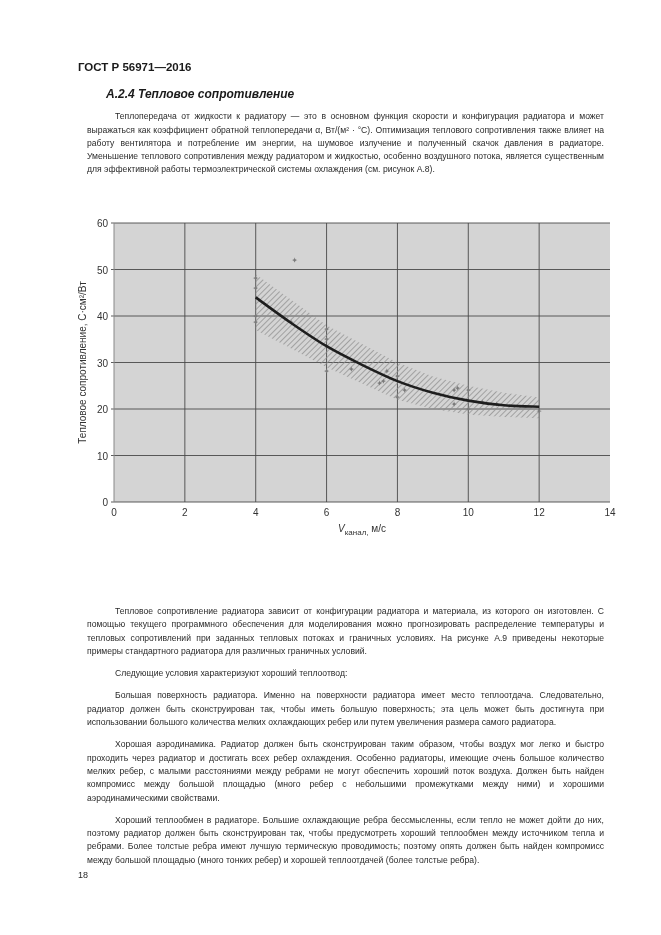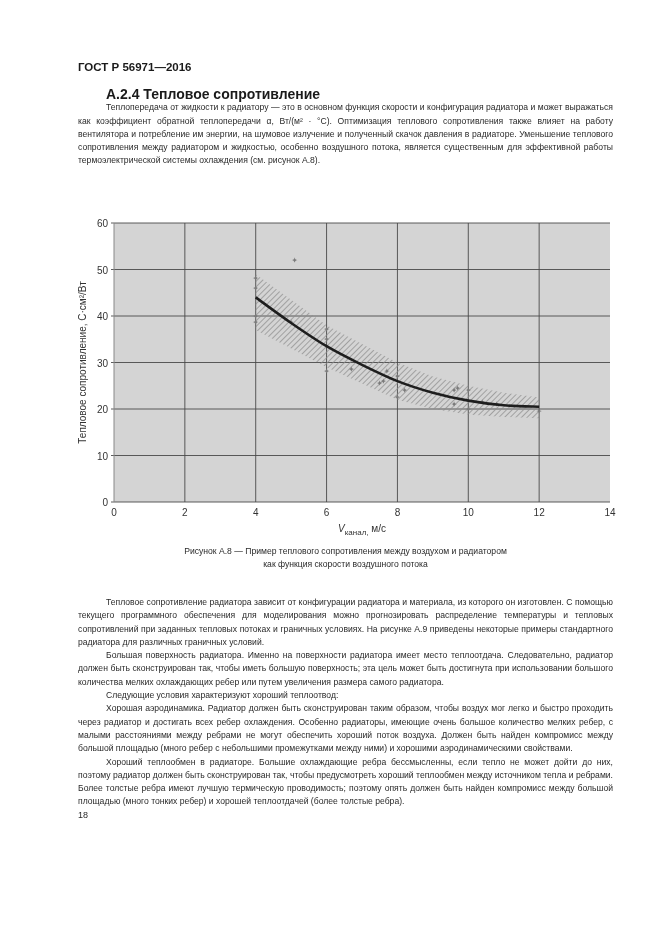--- a/index.html
+++ b/index.html
@@ -1,25 +1,25 @@
 <!DOCTYPE html>
 <html><head>
 <meta charset="utf-8">
 <style>
   html, body { margin: 0; padding: 0; background: #ffffff; }
   body { width: 661px; height: 935px; position: relative; overflow: hidden;
          font-family: "Liberation Sans", sans-serif; color: #2a2a2a; }
   .page { position: absolute; left: 0; top: 0; width: 577px; height: 935px; }
   .gost-header { position: absolute; left: 78px; top: 61px; font-weight: bold; font-size: 11.5px; color: #1a1a1a; }
   .block { position: absolute; left: 78px; width: 535px; font-size: 8.6px; line-height: 13.3px; text-align: justify; }
-  .h { font-weight: bold; color: #1a1a1a; padding-left: 28px; font-size: 14px; }
-  .p { text-indent: 28px; margin: 0; }
+  .h { font-weight: bold; color: #1a1a1a; padding-left: 28px; font-size: 12px; font-style: italic; }
+  .p { text-indent: 28px; margin: 9px; }
   .chart-wrap { position: absolute; left: 70px; top: 212px; width: 560px; height: 330px; }
   .caption { position: absolute; left: 78px; width: 535px; top: 545px; text-align: center; font-size: 8.6px; line-height: 13.3px; }
-  .page-num { position: absolute; left: 78px; top: 810px; font-size: 9px; }
+  .page-num { position: absolute; left: 78px; top: 870px; font-size: 9px; }
   svg text { font-family: "Liberation Sans", sans-serif; }
 </style>
 </head>
 <body>
 
 <div class="page">
 
   <div class="gost-header">ГОСТ Р 56971—2016</div>
 
   <div class="block" style="top:88px;">
@@ -88,27 +88,23 @@
         <text x="398.2857142857143" y="199.5" text-anchor="middle" font-size="8" fill="#7a7a7a">✦</text>
         <text x="412.45714285714286" y="192.525" text-anchor="middle" font-size="8" fill="#7a7a7a">✦</text>
         <text x="426.62857142857143" y="194.85000000000002" text-anchor="middle" font-size="8" fill="#7a7a7a">✦</text>
         <text x="469.1428571428571" y="201.825" text-anchor="middle" font-size="8" fill="#7a7a7a">✦</text>
         <path d="M185.7142857142857,85.4 C191.6190476190476,89.66250000000001 209.33333333333331,102.83749999999999 221.14285714285714,110.975 C232.95238095238096,119.1125 244.76190476190476,127.24999999999999 256.57142857142856,134.225 C268.38095238095235,141.2 280.1904761904762,147.01250000000002 292,152.82500000000002 C303.8095238095238,158.63750000000002 315.6190476190476,164.45 327.4285714285714,169.1 C339.2380952380952,173.75 351.0476190476191,177.47 362.8571428571429,180.725 C374.6666666666667,183.98 386.4761904761905,186.5375 398.2857142857143,188.63 C410.0952380952381,190.7225 421.9047619047619,192.2725 433.7142857142857,193.28 C445.5238095238095,194.2875 463.2380952380952,194.4425 469.1428571428571,194.675" fill="none" stroke="#1e1e1e" stroke-width="2.6"></path>
         <text x="0" y="0" text-anchor="middle" font-size="10" fill="#333" transform="translate(16,150.5) rotate(-90)">Тепловое сопротивление, С·см²/Вт</text>
         <text x="292" y="320" text-anchor="middle" font-size="10" fill="#333"><tspan font-style="italic">V</tspan><tspan font-size="8" dy="3">канал,</tspan><tspan dy="-3"> м/с</tspan></text>
       </svg>
   </div>
 
-  <div class="caption">
-    <div>Рисунок А.8 — Пример теплового сопротивления между воздухом и радиатором</div>
-    <div>как функция скорости воздушного потока</div>
-  </div>
 
   <div class="block" style="top:596px;">
     <p class="p">Тепловое сопротивление радиатора зависит от конфигурации радиатора и материала, из которого он изготовлен. С помощью текущего программного обеспечения для моделирования можно прогнозировать распределение температуры и тепловых сопротивлений при заданных тепловых потоках и граничных условиях. На рисунке А.9 приведены некоторые примеры стандартного радиатора для различных граничных условий.</p>
+    <p class="p">Следующие условия характеризуют хороший теплоотвод:</p>
     <p class="p">Большая поверхность радиатора. Именно на поверхности радиатора имеет место теплоотдача. Следовательно, радиатор должен быть сконструирован так, чтобы иметь большую поверхность; эта цель может быть достигнута при использовании большого количества мелких охлаждающих ребер или путем увеличения размера самого радиатора.</p>
-    <p class="p">Следующие условия характеризуют хороший теплоотвод:</p>
     <p class="p">Хорошая аэродинамика. Радиатор должен быть сконструирован таким образом, чтобы воздух мог легко и быстро проходить через радиатор и достигать всех ребер охлаждения. Особенно радиаторы, имеющие очень большое количество мелких ребер, с малыми расстояниями между ребрами не могут обеспечить хороший поток воздуха. Должен быть найден компромисс между большой площадью (много ребер с небольшими промежутками между ними) и хорошими аэродинамическими свойствами.</p>
     <p class="p">Хороший теплообмен в радиаторе. Большие охлаждающие ребра бессмысленны, если тепло не может дойти до них, поэтому радиатор должен быть сконструирован так, чтобы предусмотреть хороший теплообмен между источником тепла и ребрами. Более толстые ребра имеют лучшую термическую проводимость; поэтому опять должен быть найден компромисс между большой площадью (много тонких ребер) и хорошей теплоотдачей (более толстые ребра).</p>
   </div>
 
   <div class="page-num">18</div>
 </div>
 
 </body></html>

